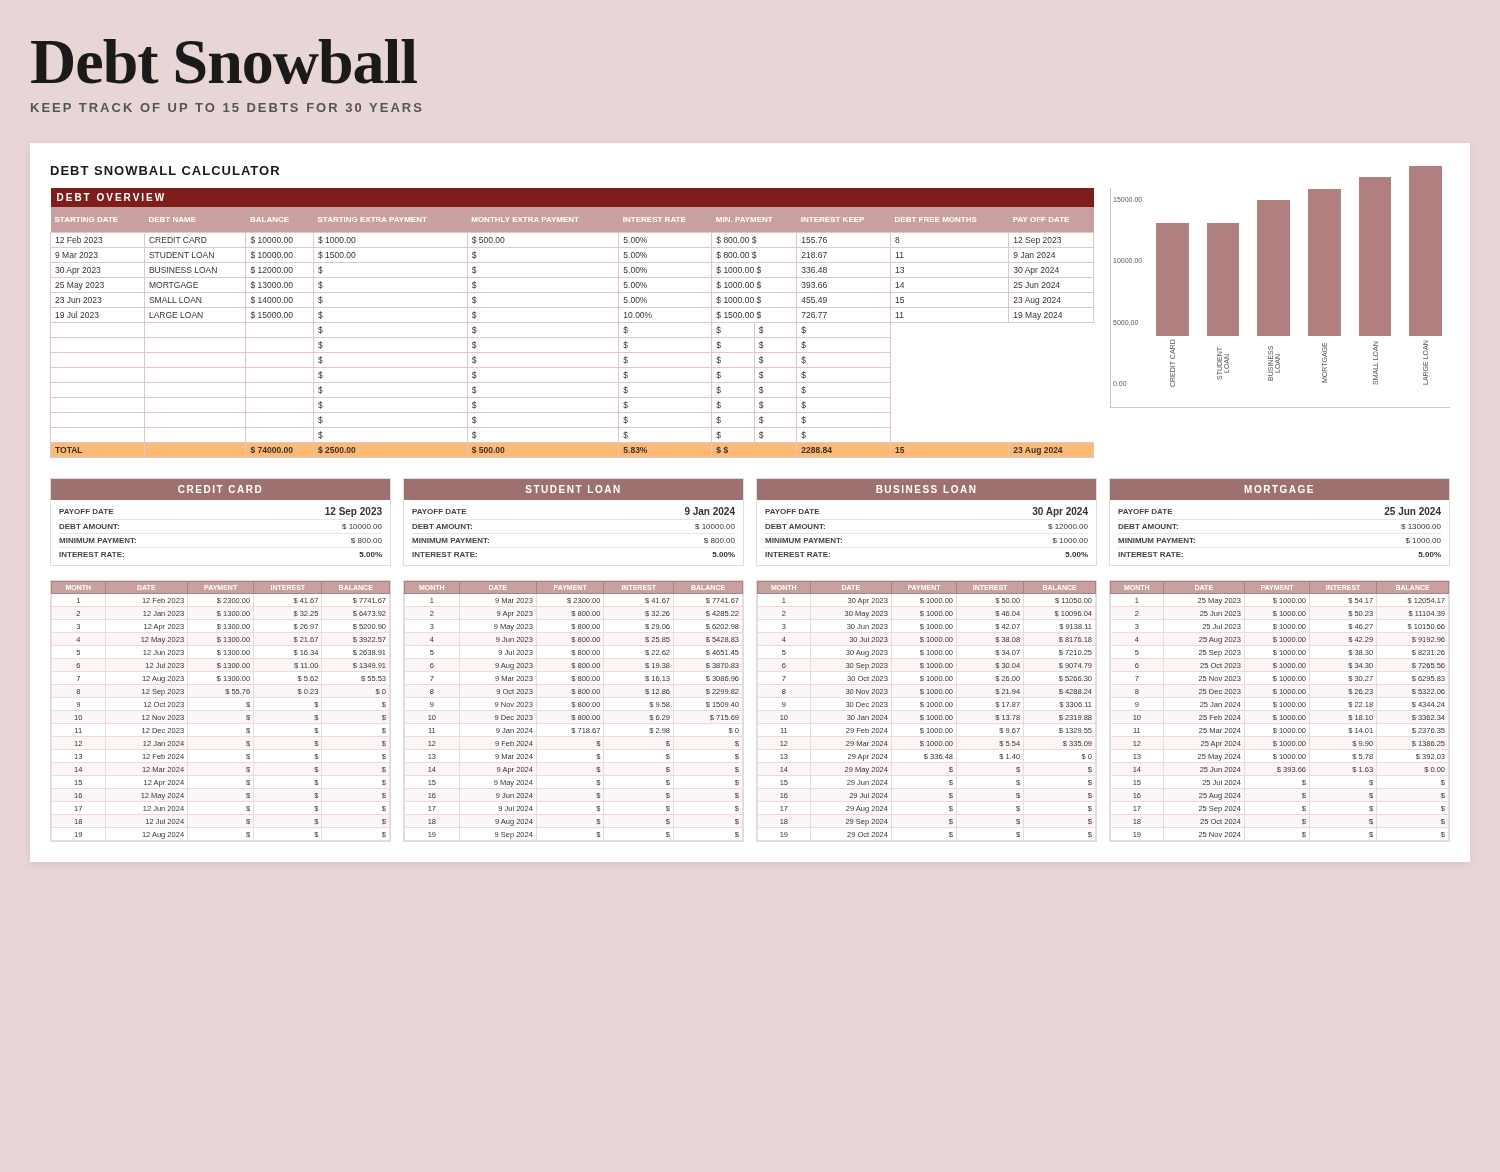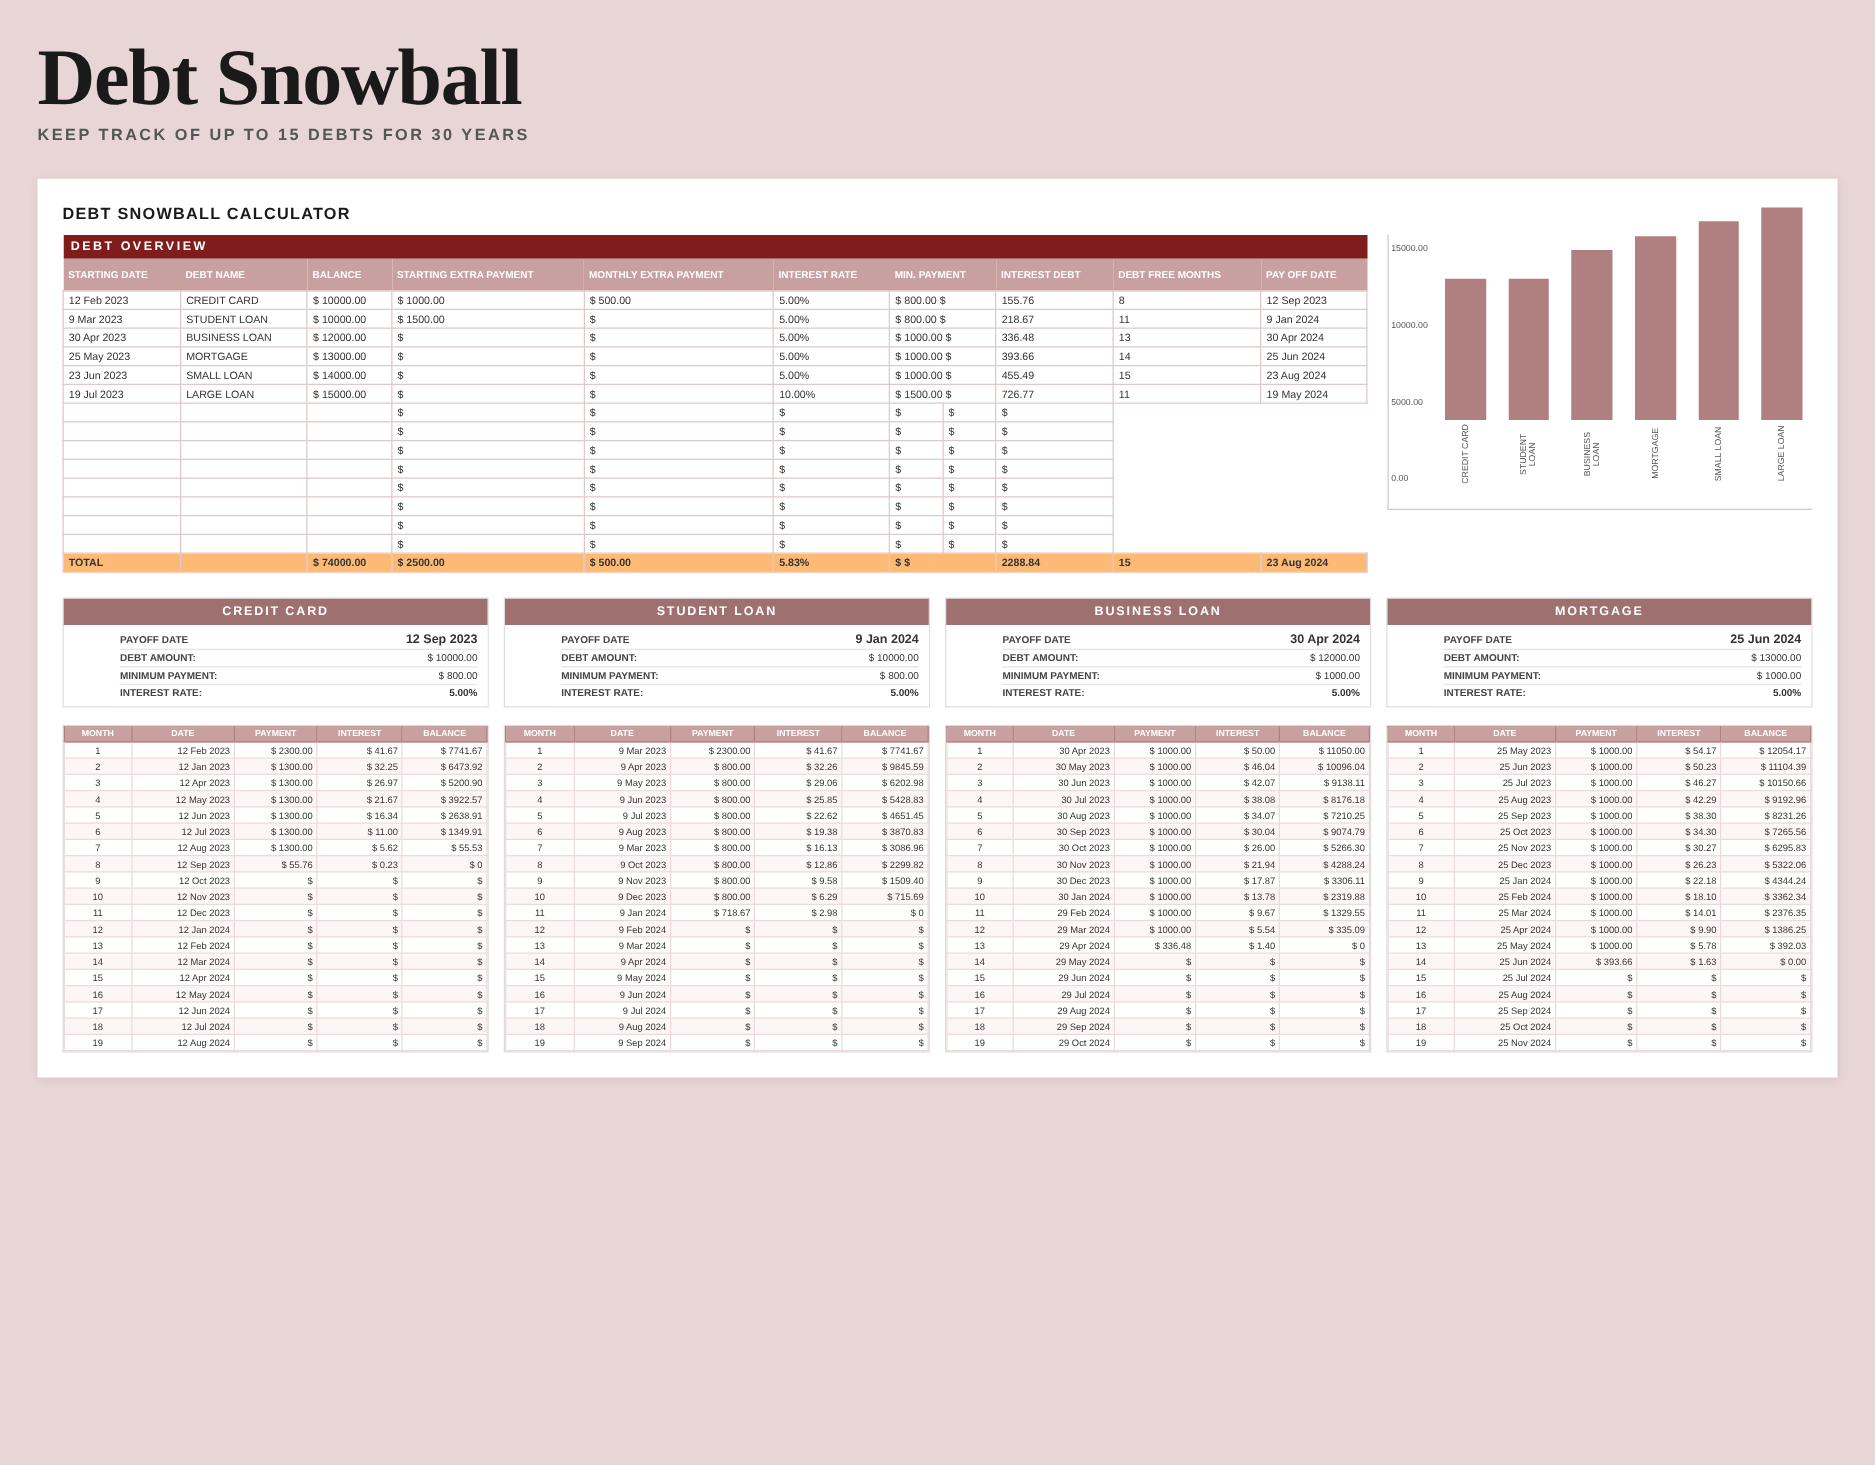--- a/index.html
+++ b/index.html
@@ -143,21 +143,20 @@
       color: #fff;
       text-align: center;
       font-weight: 700;
       font-size: 10px;
       letter-spacing: 1.5px;
       padding: 5px;
     }
     .detail-info {
       padding: 4px 8px;
       background: #fff;
-      margin-left: 37px;
     }
     .detail-row {
       display: flex;
       justify-content: space-between;
       align-items: center;
       border-bottom: 1px solid #f0e0e0;
       padding: 2px 0;
     }
     .detail-row:last-child { border-bottom: none; }
     .detail-label {
@@ -227,21 +226,21 @@
             <td colspan="13">DEBT OVERVIEW</td>
           </tr>
           <tr>
             <td>STARTING DATE</td>
             <td>DEBT NAME</td>
             <td>BALANCE</td>
             <td colspan="2">STARTING EXTRA PAYMENT</td>
             <td colspan="2">MONTHLY EXTRA PAYMENT</td>
             <td>INTEREST RATE</td>
             <td colspan="2">MIN. PAYMENT</td>
-            <td>INTEREST DEBT</td>
+            <td>INTEREST KEEP</td>
             <td>DEBT FREE MONTHS</td>
             <td>PAY OFF DATE</td>
           </tr>
         </thead>
         <tbody id="overview-tbody">
         <tr>
               <td>12 Feb 2023</td>
               <td>CREDIT CARD</td>
               <td>$ 10000.00</td>
               <td colspan="2">$ 1000.00</td>
@@ -705,21 +704,21 @@
               <td class="num">9 Mar 2023</td>
               <td class="num">$ 2300.00</td>
               <td class="num">$ 41.67</td>
               <td class="num">$ 7741.67</td>
             </tr>
             <tr>
               <td class="center">2</td>
               <td class="num">9 Apr 2023</td>
               <td class="num">$ 800.00</td>
               <td class="num">$ 32.26</td>
-              <td class="num">$ 9845.59</td>
+              <td class="num">$ 4285.22</td>
             </tr>
             <tr>
               <td class="center">3</td>
               <td class="num">9 May 2023</td>
               <td class="num">$ 800.00</td>
               <td class="num">$ 29.06</td>
               <td class="num">$ 6202.98</td>
             </tr>
             <tr>
               <td class="center">4</td>

